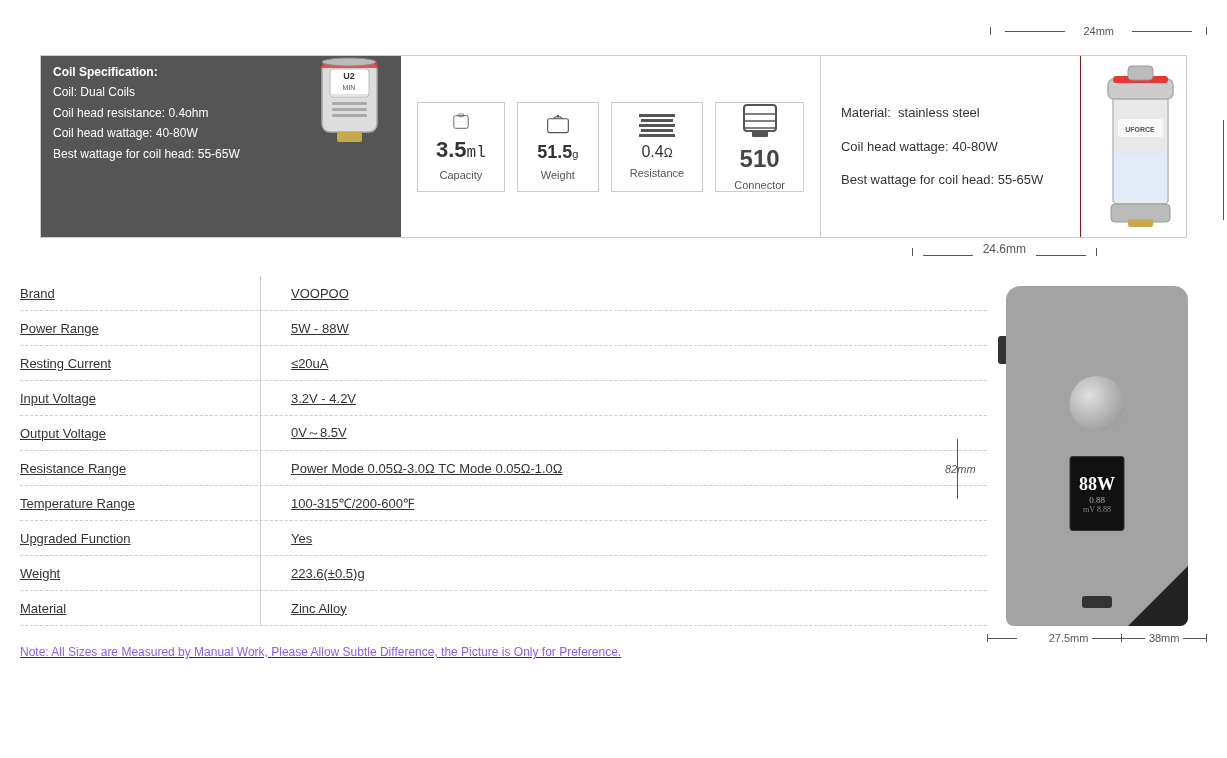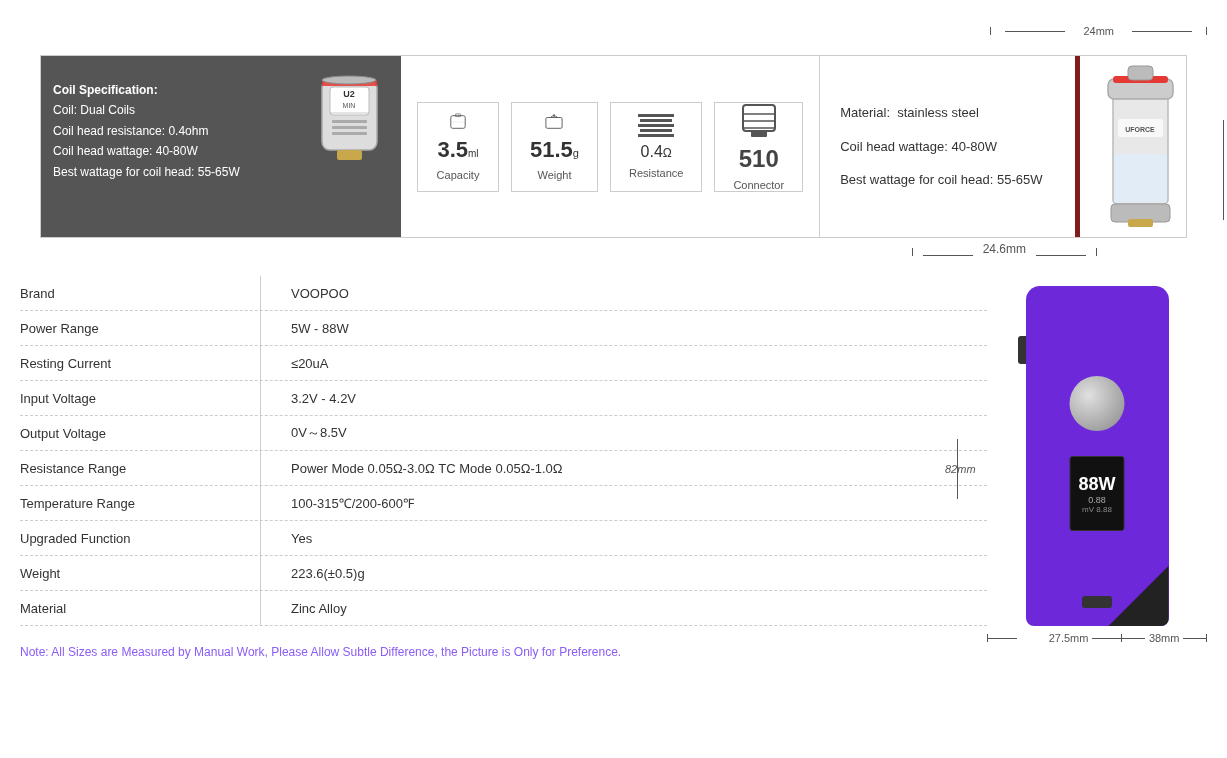--- a/index.html
+++ b/index.html
@@ -20,21 +20,21 @@
       align-items: stretch;
       margin: 55px 20px 0 20px;
       border: 1px solid #ccc;
       background: #fff;
       position: relative;
     }
 
     .coil-spec-box {
       background: #555;
       color: #fff;
-      padding: 24px 12px;
+      padding: 6px 12px;
       width: 360px;
       flex-shrink: 0;
       display: flex;
       align-items: flex-start;
       gap: 18px;
     }
     .coil-spec-text {
       flex: 1;
       font-size: 12px;
       line-height: 1.7;
@@ -102,21 +102,21 @@
     .spec-text-box {
       padding: 16px 20px;
       width: 260px;
       flex-shrink: 0;
       display: flex;
       flex-direction: column;
       justify-content: center;
       gap: 10px;
       font-size: 13px;
       line-height: 1.8;
-      border-right: 5px solid #7f1d1d;
+      border-right: 1px solid #7f1d1d;
     }
 
     .tank-img-box {
       width: 120px;
       flex-shrink: 0;
       display: flex;
       flex-direction: column;
       align-items: center;
       justify-content: center;
       position: relative;
@@ -124,20 +124,21 @@
 
     
     .main-area {
       display: flex;
       margin: 20px 20px 0 20px;
       gap: 0;
     }
 
     .specs-table {
       flex: 1;
+      text-decoration: underline;
     }
 
     .spec-row {
       display: flex;
       border-bottom: 1px dashed #ccc;
       min-height: 35px;
       align-items: center;
     }
     .spec-row:first-child {
       border-top: none;
@@ -172,26 +173,27 @@
       width: 220px;
       flex-shrink: 0;
       position: relative;
       display: flex;
       flex-direction: column;
       align-items: center;
     }
 
     
     .device-mockup {
-      width: 143px;
+      width: 182px;
       height: 340px;
-      background: #6d28d9;
+      background: #a3a3a3;
       border-radius: 14px 14px 8px 8px;
       position: relative;
       margin-top: 10px;
+      font-family: Liberation Serif, serif;
     }
     .device-btn-circle {
       width: 55px;
       height: 55px;
       border-radius: 50%;
       background: radial-gradient(circle at 35% 35%, #e0e0e0, #888);
       position: absolute;
       top: 90px;
       left: 50%;
       transform: translateX(-50%);
@@ -329,34 +331,34 @@
 
     <div class="icons-row">
 
       <div class="icon-box">
         <svg width="44" height="40" viewBox="0 0 44 40">
           <rect x="6" y="6" width="32" height="28" rx="4" fill="none" stroke="#555" stroke-width="2"></rect>
           <rect x="16" y="2" width="12" height="6" rx="2" fill="none" stroke="#555" stroke-width="1.5"></rect>
           <line x1="6" y1="20" x2="38" y2="20" stroke="#ccc" stroke-width="1" stroke-dasharray="3,2"></line>
         </svg>
         <div style="text-align:center;">
-          <span style="font-size:22px;font-weight:bold;">3.5</span><span style="font-size:10px;">ml</span>
+          <span style="font-size:22px;font-weight:bold;">3.5</span><span style="font-size:16px;font-family:Liberation Mono, monospace;">ml</span>
         </div>
         <div class="icon-label">Capacity</div>
       </div>
 
       <div class="icon-box">
         <svg width="44" height="40" viewBox="0 0 44 40">
           <rect x="4" y="10" width="36" height="24" rx="3" fill="none" stroke="#555" stroke-width="2"></rect>
           <path d="M14 10 Q22 2 30 10" fill="none" stroke="#555" stroke-width="2"></path>
           <line x1="22" y1="10" x2="22" y2="6" stroke="#555" stroke-width="1.5"></line>
           <circle cx="22" cy="5" r="2" fill="#555"></circle>
         </svg>
         <div style="text-align:center;">
-          <span style="font-size:22px;font-weight:bold;">51.5</span><span style="font-size:11px;">g</span>
+          <span style="font-size:18px;font-weight:bold;">51.5</span><span style="font-size:11px;">g</span>
         </div>
         <div class="icon-label">Weight</div>
       </div>
 
       <div class="icon-box">
         <div class="res-icon">
           <div class="res-line"></div>
           <div class="res-line" style="width:32px;"></div>
           <div class="res-line"></div>
           <div class="res-line" style="width:32px;"></div>

